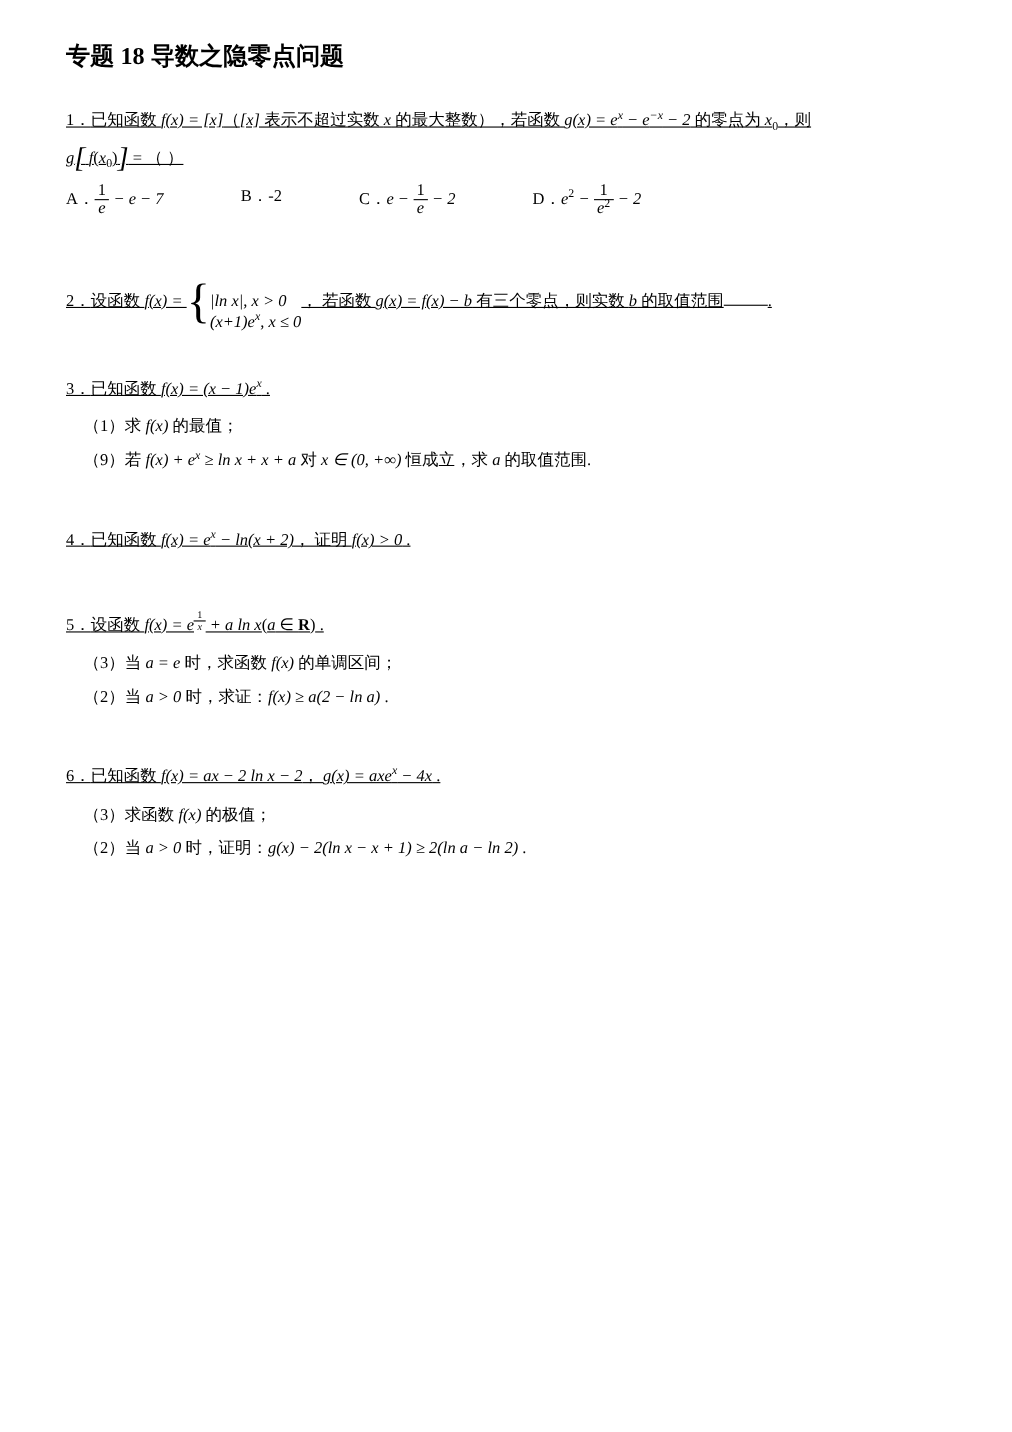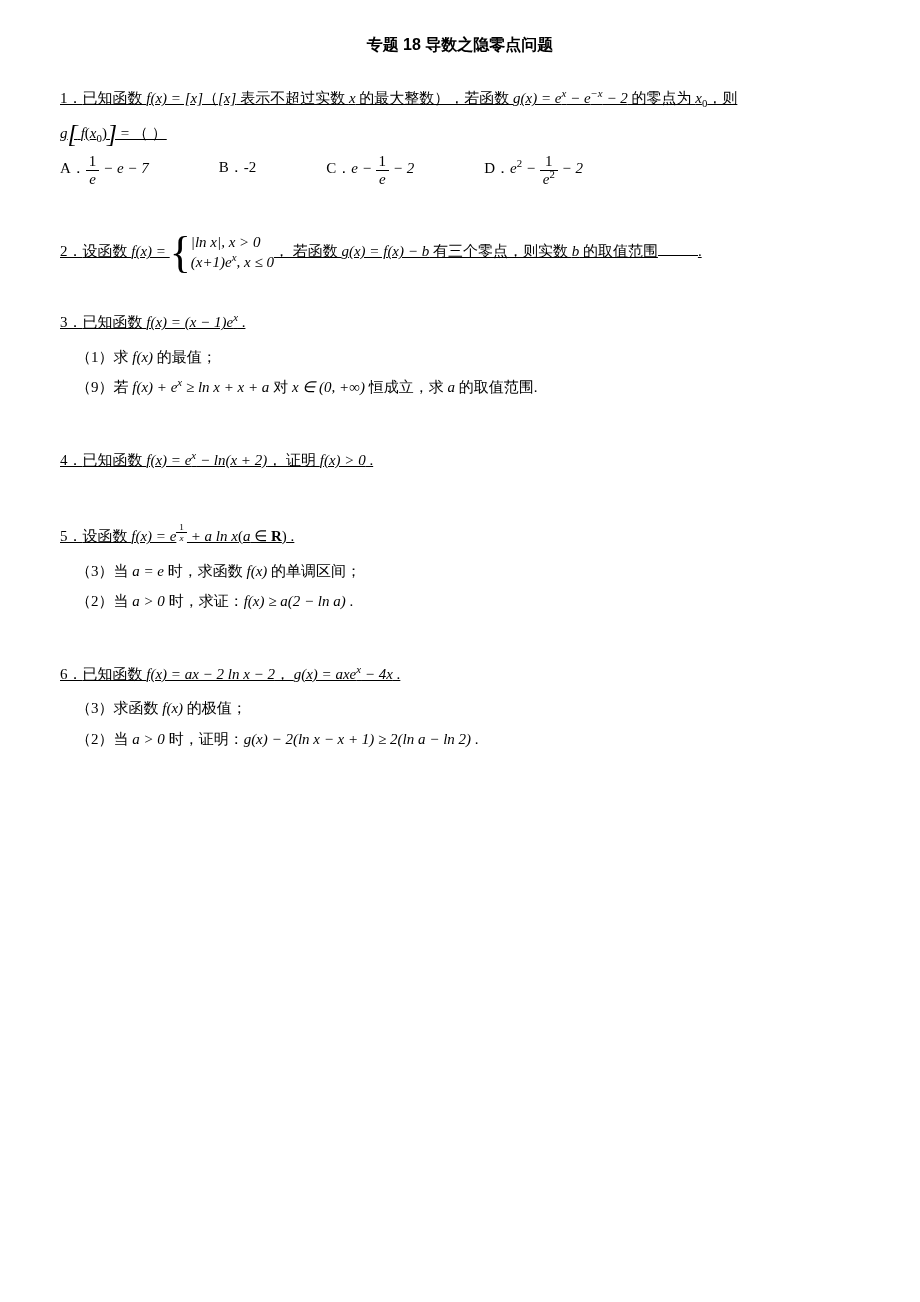--- a/index.html
+++ b/index.html
@@ -7,25 +7,24 @@
     font-size: 15px;
     color: #000;
     background: #fff;
     margin: 0;
     padding: 30px 60px 40px 60px;
     width: 920px;
     box-sizing: border-box;
     line-height: 1.9;
   }
   .title {
-    text-align: center;
-    font-size: 16px;
+    font-size: 22px;
     font-weight: bold;
     margin-bottom: 24px;
-    font-family: Liberation Sans, sans-serif;
+    font-family: Liberation Serif, serif;
   }
   .problem {
     margin-bottom: 6px;
     text-decoration: underline;
   }
   .sub {
     margin-left: 16px;
     margin-bottom: 2px;
   }
   .options {
@@ -64,20 +63,21 @@
   .brace {
     font-size: 44px;
     font-family: "Times New Roman", serif;
     line-height: 0;
     vertical-align: middle;
     display: inline-block;
   }
   .piecewise {
     display: inline-block;
     vertical-align: middle;
+    margin-top: 20px;
   }
   .piecewise .row { line-height: 1.3; text-align: left; }
   .sup {
     font-size: 0.72em;
     vertical-align: super;
     line-height: 0;
   }
   .sub-s {
     font-size: 0.72em;
     vertical-align: sub;

